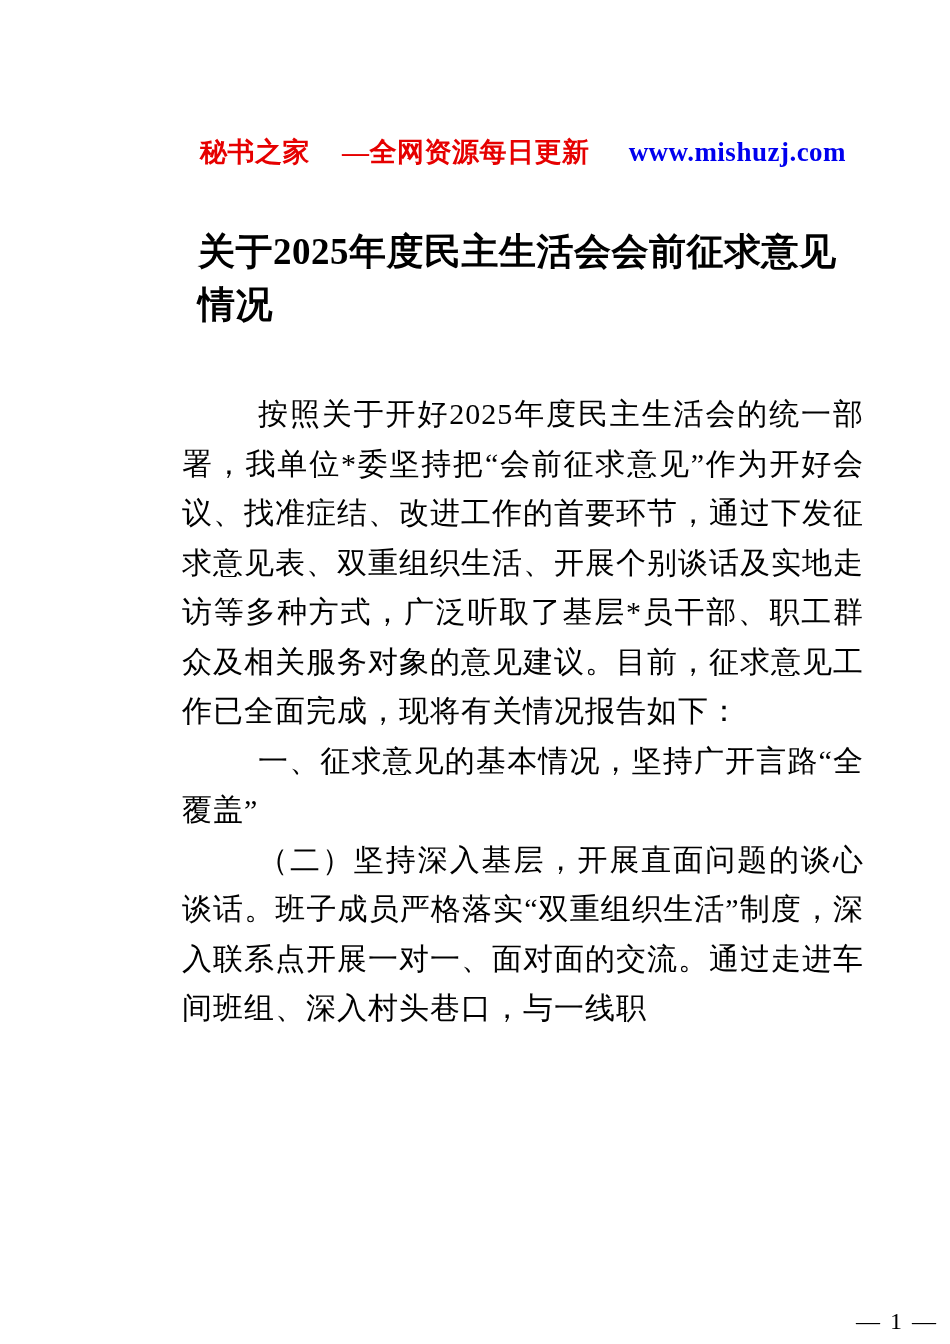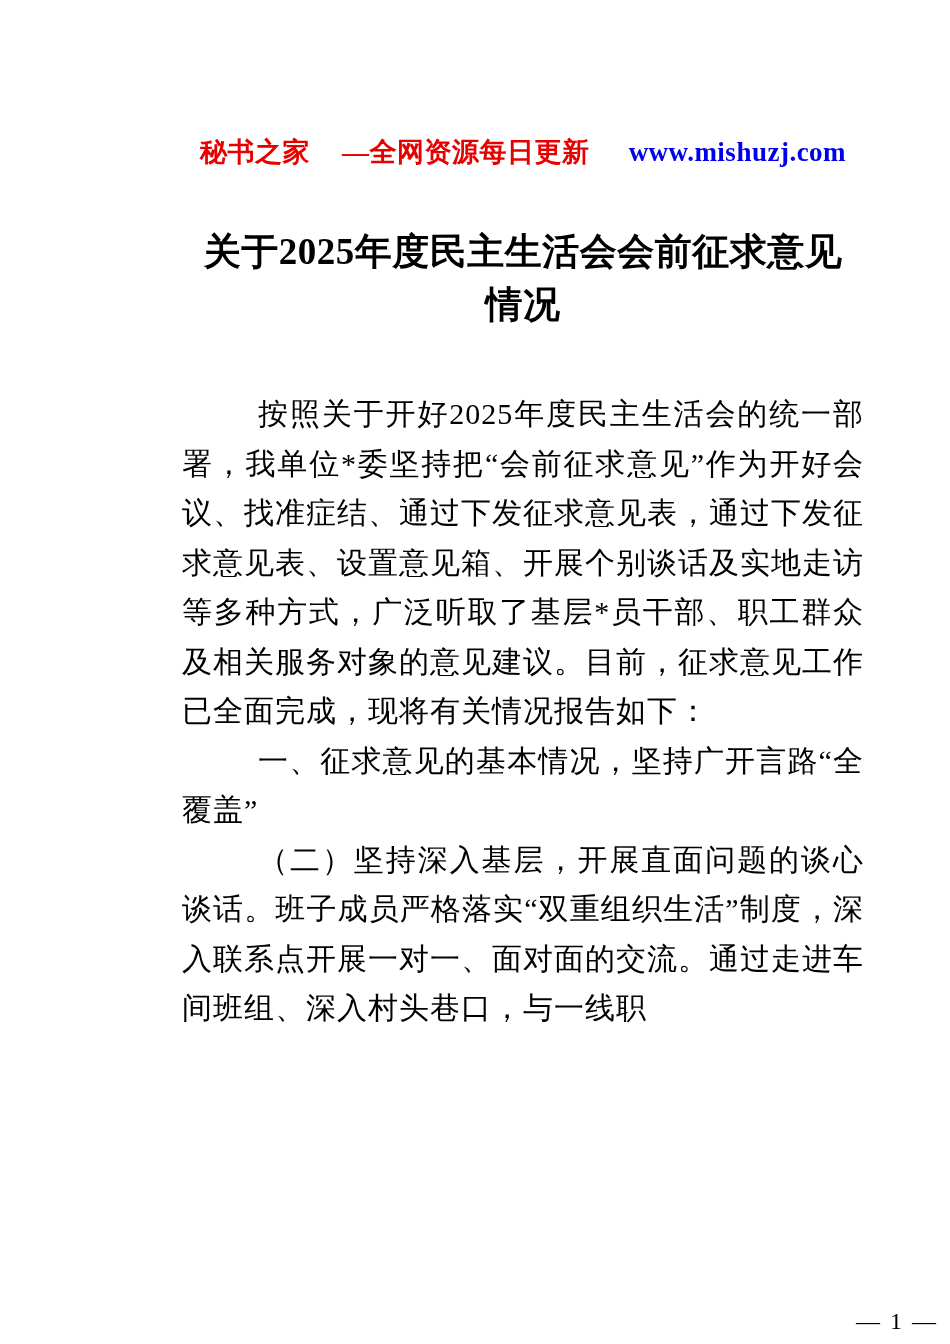--- a/index.html
+++ b/index.html
@@ -25,21 +25,21 @@
     font-size: 27px;
     font-weight: bold;
     letter-spacing: 0.5px;
     white-space: nowrap;
   }
   .site-header .brand,
   .site-header .tagline { color: #e60000; }
   .site-header .url { color: #0000ee; }
   .doc-title {
     margin-top: 56px;
-    text-align: center;
+    text-align: left;
     font-size: 37px;
     font-weight: bold;
     line-height: 1.42;
     letter-spacing: 0.5px;
   }
   .doc-body {
     margin-top: 58px;
     font-size: 30px;
     line-height: 49.5px;
     text-align: justify;
@@ -67,21 +67,21 @@
   <div class="site-header">
     <span class="brand">秘书之家</span><span class="tagline">—全网资源每日更新 </span><span class="url">www.mishuzj.com</span>
   </div>
 
   <div class="doc-title">
     <div>关于2025年度民主生活会会前征求意见情况</div>
   </div>
 
   <div class="doc-body">
     <p>
-      <span>按照关于开好2025年度民主生活会的统一部署，我单位*委坚持把“会前征求意见”作为开好会议、找准症结、通过下发征求意见表，通过下发征求意见表、设置意见箱、开展个别谈话及实地走访等多种方式，广泛听取了基层*员干部、职工群众及相关服务对象的意见建议。目前，征求意见工作已全面完成，现将有关情况报告如下：</span>
+      <span>按照关于开好2025年度民主生活会的统一部署，我单位*委坚持把“会前征求意见”作为开好会议、找准症结、改进工作的首要环节，通过下发征求意见表、双重组织生活、开展个别谈话及实地走访等多种方式，广泛听取了基层*员干部、职工群众及相关服务对象的意见建议。目前，征求意见工作已全面完成，现将有关情况报告如下：</span>
     </p>
     <p>
       <span>一、征求意见的基本情况，坚持广开言路“全覆盖”</span>
     </p>
     <p>
       <span>（二）坚持深入基层，开展直面问题的谈心谈话。班子成员严格落实“双重组织生活”制度，深入联系点开展一对一、面对面的交流。通过走进车间班组、深入村头巷口，与一线职</span>
     </p>
   </div>
 
   <div class="page-number">— 1 —</div>

